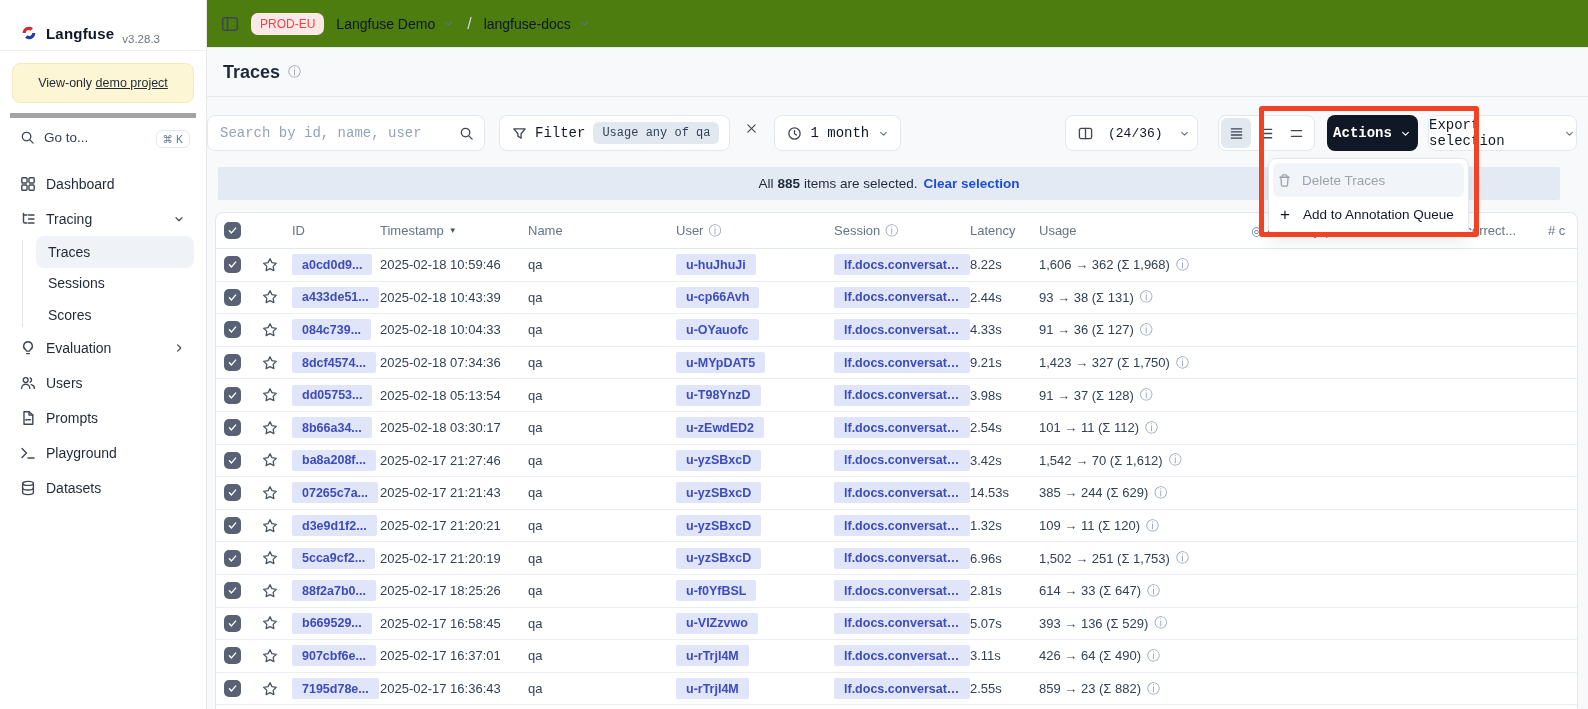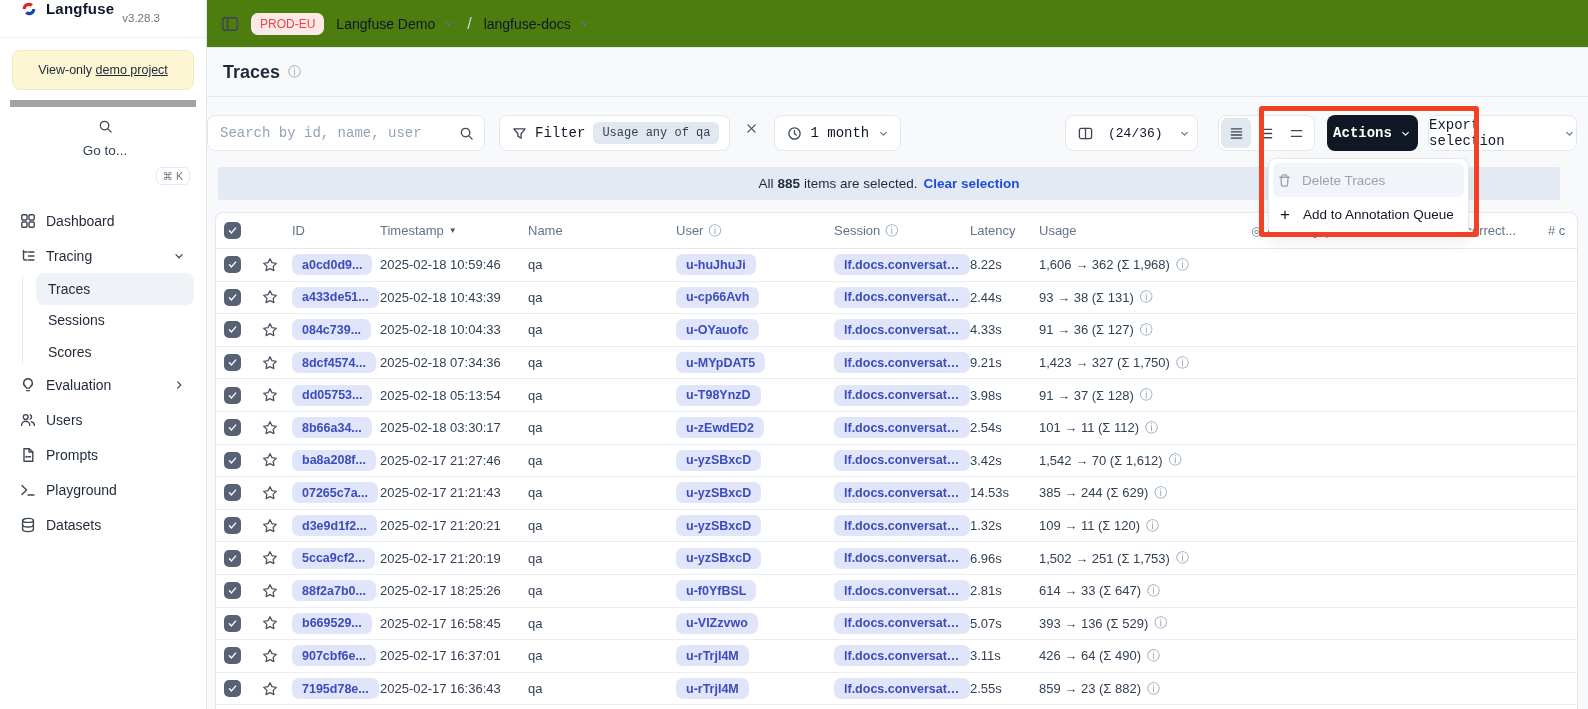--- a/index.html
+++ b/index.html
@@ -7,26 +7,26 @@
   body {
     font-family:"Liberation Sans","DejaVu Sans",sans-serif;
     background:#fff; color:#1e293b; position:relative; display:flex;
     -webkit-font-smoothing:antialiased;
   }
   svg { display:block; flex:none; }
   .ic { stroke:#3f4754; stroke-width:1.4; fill:none; stroke-linecap:round; stroke-linejoin:round; }
 
   
   .sidebar { width:207px; height:100%; background:#fff; border-right:1px solid #e5e7eb; flex:none; }
-  .sb-header { height:38px; display:flex; align-items:flex-start; gap:8px; padding:0 14px 0 20px; border-bottom:1px solid #eceff3; }
+  .sb-header { height:51px; display:flex; align-items:center; gap:8px; padding:16px 14px 0 20px; border-bottom:1px solid #eceff3; }
   .app-name { font-size:15px; font-weight:700; color:#0f172a; letter-spacing:.2px; }
   .app-version { font-size:11.5px; color:#6b7280; margin-top:12px; }
   .view-banner { margin:12px 12px 10px 12px; background:var(--yellow-bg,#fcf6d4); border:1px solid #f3e9bb; border-radius:8px; padding:12px 10px; font-size:12.5px; color:#1f2937; text-align:center; }
   .view-banner a { color:#1f2937; }
-  .goto-row { margin:0 10px; padding:12px 6px 12px 10px; border-top:7px solid #a3a3a3; display:flex; align-items:center; gap:9px; font-size:13.5px; color:#334155;flex-direction:column; }
+  .goto-row { margin:0 10px; padding:12px 6px 12px 10px; border-top:5px solid #a3a3a3; display:flex; gap:9px; font-size:13.5px; color:#334155; }
   .goto-row .kbd { margin-left:auto; border:1px solid #e2e8f0; border-radius:6px; padding:2px 6px; font-size:10.5px; color:#64748b; background:#fff; }
   .nav { padding:6px 12px 0 12px; }
   .nav-item { height:35px; display:flex; align-items:center; gap:10px; padding:0 8px; font-size:14px; color:#1f2937; border-radius:8px; cursor:pointer; }
   .nav-item .chev { margin-left:auto; }
   .subnav { position:relative; margin-left:10px; padding-left:14px; }
   .subnav:before { content:""; position:absolute; left:0; top:4px; bottom:4px; width:1px; background:#e5e7eb; }
   .subnav-item { height:31.5px; display:flex; align-items:center; padding:0 12px; font-size:14px; color:#1f2937; border-radius:8px; cursor:pointer; }
   .subnav-item.active { background:#eff3f8; font-weight:500; }
 
   
@@ -69,21 +69,21 @@
   
   .table { margin:12px 10px 0 8px; background:#fff; border:1px solid #e2e8f0; border-bottom:none; border-radius:8px 8px 0 0; flex:1; overflow:hidden; }
   .tr { display:grid; grid-template-columns:38px 30px 88px 148px 148px 158px 136px 69px 212px 148px 149px 47px; align-items:center; padding-left:8px; }
   .thead { height:36px; border-bottom:1px solid #e2e8f0; color:#64748b; font-size:13px; font-weight:500; }
   .th { display:flex; align-items:center; gap:5px; white-space:nowrap; overflow:hidden; }
   .sort-arrow { font-size:8px; color:#475569; }
   .tbody .tr { height:32.6px; border-bottom:1px solid #eaeef4; font-size:13px; color:#334155; }
   .td { white-space:nowrap; overflow:hidden; display:flex; align-items:center; }
   .checkbox { width:17px; height:17px; border-radius:5px; background:#596275; display:flex; align-items:center; justify-content:center; cursor:pointer; }
   .star-btn { cursor:pointer; }
-  .badge { background:var(--badge-bg,#e1e5fa); color:var(--badge-text,#3c4cbb); font-weight:600; font-size:12.5px; padding:3.5px 10px; border-radius:7px; white-space:nowrap; overflow:hidden; text-overflow:ellipsis; max-width:100%; cursor:pointer; }
+  .badge { background:var(--badge-bg,#e1e5fa); color:var(--badge-text,#3c4cbb); font-weight:600; font-size:12.5px; padding:3.5px 10px; border-radius:2px; white-space:nowrap; overflow:hidden; text-overflow:ellipsis; max-width:100%; cursor:pointer; }
   .usage-cell { gap:6px; }
   .target-glyph { color:#64748b; font-size:12px; font-family:"DejaVu Sans",sans-serif; }
 
   
   .dropdown { position:absolute; left:1268px; top:158px; width:201px; background:#fff; border:1px solid #e5e7eb; border-radius:8px; box-shadow:0 6px 16px rgba(15,23,42,.08); padding:4px; z-index:30; }
   .dd-item { height:34px; display:flex; align-items:center; gap:10px; padding:0 4px; border-radius:6px; font-size:13.5px; cursor:pointer; }
   .dd-item.disabled { background:#f1f5f9; color:#9aa3af; }
   .dd-item.normal { color:#111827; }
   .plus-glyph { font-size:17px; color:#111827; line-height:1; width:16px; text-align:center; }
   .red-box { position:absolute; left:1259px; top:106px; width:220px; height:131px; border:5px solid var(--annotation,#f04224); border-radius:3px; z-index:40; pointer-events:none; }

